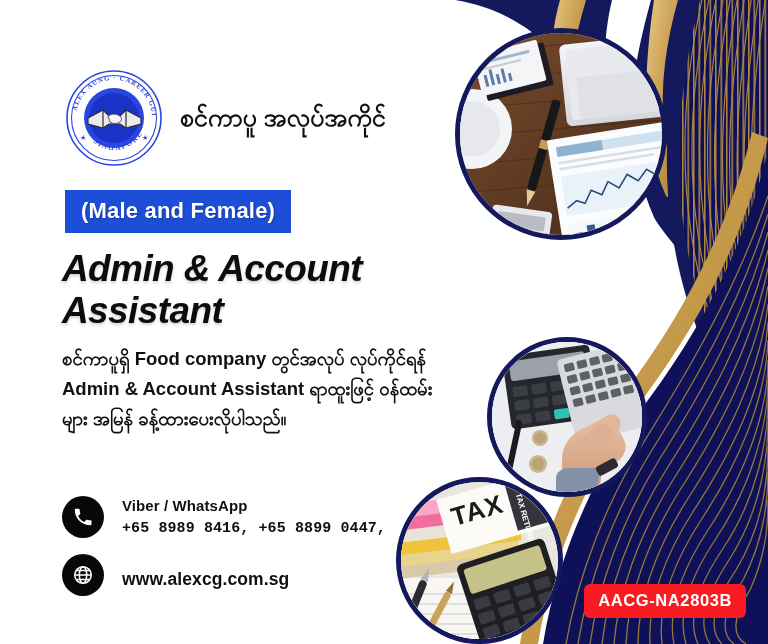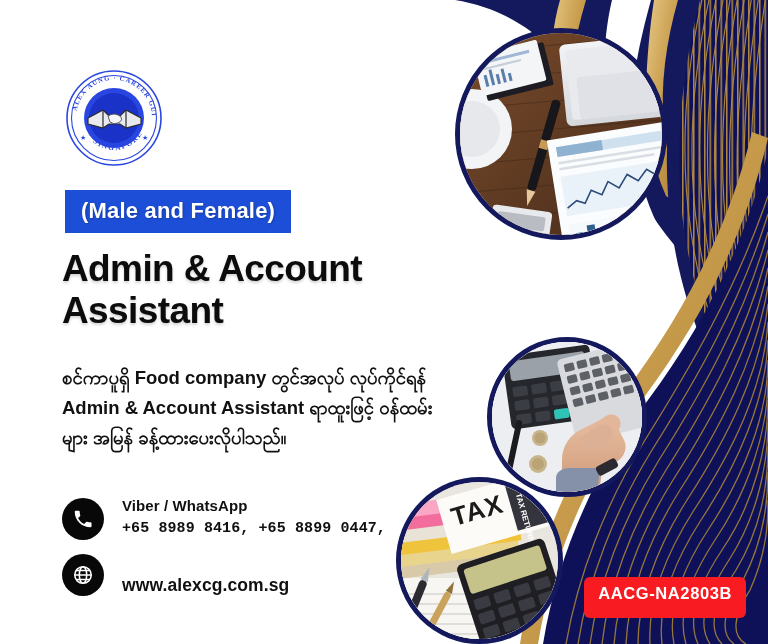--- a/index.html
+++ b/index.html
@@ -51,40 +51,41 @@
   .job-title{
     position:absolute; left:62px; top:248px;
     width:390px;
     font-size:37px;
     font-weight:800;
     line-height:1.13;
     color:#0c0c0c;
     letter-spacing:-0.6px;
     z-index:6;
     text-shadow:0 2px 3px rgba(0,0,0,0.18);
+    font-style:italic;
   }
 
   
   .desc{
-    position:absolute; left:62px; top:363px;
+    position:absolute; left:62px; top:344px;
     width:372px;
     font-size:18.5px;
     font-weight:700;
     line-height:1.62;
     color:#111111;
     z-index:6;
   }
 
   
   .contact{
     position:absolute; left:62px; top:494px;
     z-index:6;
   }
   .contact-row{
-    display:flex; align-items:flex-end; gap:18px;
+    display:flex; align-items:center; gap:18px;
     margin-bottom:14px;
   }
   .icon-circle{
     width:42px; height:42px; border-radius:50%;
     background:#080808;
     display:flex; align-items:center; justify-content:center;
     flex:0 0 auto;
   }
   .contact-lines{ padding-top:1px; }
   .contact-label{
@@ -114,21 +115,21 @@
   #photo-typing{ left:487px; top:337px; width:160px; height:160px; }
   #photo-tax{ left:396px; top:477px; width:167px; height:167px; }
 
   
   .job-code{
     position:absolute; right:22px; bottom:26px;
     background:#f81c22;
     color:#ffffff;
     font-size:16.5px; font-weight:700;
     letter-spacing:0.6px;
-    padding:7px 14px 15px 14px;
+    padding:7px 14px 8px 14px;
     border-radius:6px;
     z-index:8;
   }
 </style>
 </head>
 <body>
 
 <div class="poster">
 
   <div class="bg-layer">
@@ -512,20 +513,21 @@
         <text font-family="'Liberation Serif', serif" font-size="7.4" font-weight="700" fill="#2a46e0" letter-spacing="1.6">
           <textPath href="#arcBottom" startOffset="27%">SINGAPORE</textPath>
         </text>
 
         <g fill="#2a46e0" font-size="7" font-family="'DejaVu Sans', sans-serif">
           <text x="18" y="74">★</text>
           <text x="80" y="74">★</text>
         </g>
       </svg>
     </div>
+    <div class="brand-title">စင်ကာပူ အလုပ်အကိုင်</div>
   </div>
 
   <div class="gender-badge">(Male and Female)</div>
 
   <h1 class="job-title">Admin &amp; Account Assistant</h1>
 
   <p class="desc">စင်ကာပူရှိ Food company တွင်အလုပ် လုပ်ကိုင်ရန် Admin &amp; Account Assistant ရာထူးဖြင့် ဝန်ထမ်းများ အမြန် ခန့်ထားပေးလိုပါသည်။</p>
 
   <div class="contact">
 

